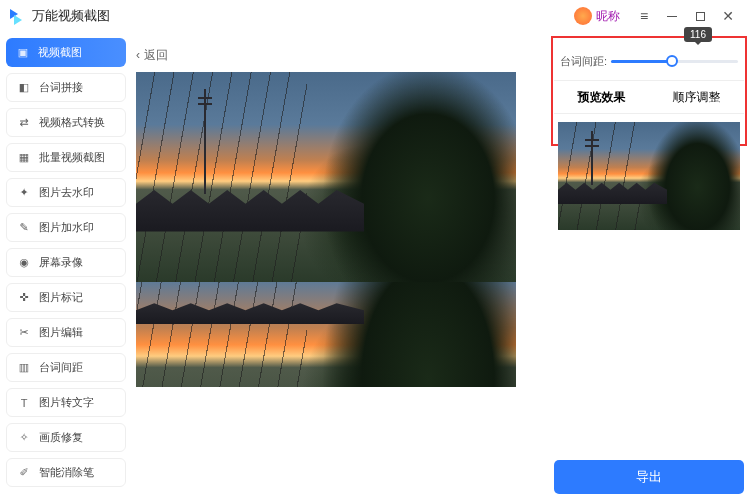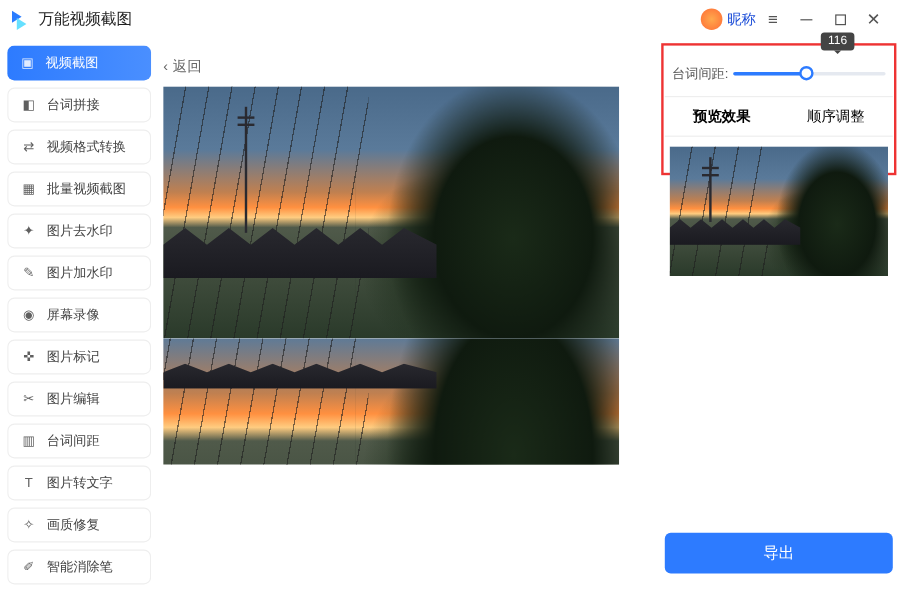--- a/index.html
+++ b/index.html
@@ -4,21 +4,21 @@
 <style>
 * { margin: 0; padding: 0; box-sizing: border-box; font-family: "Microsoft YaHei", sans-serif; }
 body { width: 750px; height: 500px; background: #fff; overflow: hidden; position: relative; }
 
 .titlebar { height: 32px; display: flex; align-items: center; padding: 0 8px; background: #fff; border-bottom: 0; }
 .logo { width: 18px; height: 18px; margin-right: 6px; position: relative; }
 .logo::before { content: ""; position: absolute; border-left: 8px solid #2a7cff; border-top: 5px solid transparent; border-bottom: 5px solid transparent; top: 2px; left: 2px; }
 .logo::after { content: ""; position: absolute; border-left: 8px solid #66e0ff; border-top: 5px solid transparent; border-bottom: 5px solid transparent; top: 8px; left: 6px; }
 .title { font-size: 13px; font-weight: 400; color: #222; flex: 0 0 auto; }
 .spacer { flex: 1; }
-.userchip { display: flex; align-items: center; gap: 4px; font-size: 12px; color: #1d4ed8; }
+.userchip { display: flex; align-items: center; gap: 4px; margin-right: 10px; font-size: 12px; color: #a21caf; }
 .avatar { width: 18px; height: 18px; border-radius: 50%; background: radial-gradient(#ffa94d, #ff6b35); }
 .win-btns { display: flex; gap: 0; }
 .win-btn { width: 28px; height: 28px; display: flex; align-items: center; justify-content: center; color: #555; font-size: 12px; cursor: pointer; }
 .win-btn.ham { font-size: 14px; }
 .win-hr { width: 10px; height: 1px; background: #555; }
 .win-sq { width: 9px; height: 9px; border: 1px solid #555; }
 .win-x { font-size: 14px; }
 
 .workspace { display: flex; height: 468px; padding: 6px; gap: 6px; }
 .sidebar { width: 120px; display: flex; flex-direction: column; gap: 6px; overflow: hidden; }
@@ -47,21 +47,21 @@
 .tooltip::after { content: ""; position: absolute; bottom: -3px; left: 50%; transform: translateX(-50%); border-top: 3px solid #444; border-left: 3px solid transparent; border-right: 3px solid transparent; }
 
 .tabs { height: 34px; display: flex; border-top: 1px solid #eee; border-bottom: 1px solid #eee; }
 .tab { flex: 1; display: flex; align-items: center; justify-content: center; font-size: 12px; color: #000000; cursor: pointer; position: relative; }
 .tab.active { color: #000000; font-weight: 600; }
 .tab.active::after { content: ""; position: absolute; bottom: 0; left: 25%; right: 25%; height: 2px; background: #2d7bff; display: none; }
 
 .preview { padding: 8px 4px; }
 .preview .frame.p { width: 182px; height: 108px; }
 
-.export-btn { margin-top: auto; margin-bottom: 16px; height: 34px; border-radius: 5px; background: #2d7bff; color: #fff; display: flex; align-items: center; justify-content: center; font-size: 13px; font-weight: 500; cursor: pointer; }
+.export-btn { margin-top: auto; margin-bottom: 0; height: 34px; border-radius: 5px; background: #2d7bff; color: #fff; display: flex; align-items: center; justify-content: center; font-size: 13px; font-weight: 500; cursor: pointer; }
 
 
 .scene { position: absolute; inset: 0; background: linear-gradient(to bottom, #4a6a8a 0%, #5a7a9a 25%, #c08050 42%, #ff9040 48%, #ffcc80 52%, #505a4a 56%, #2a3a2a 100%); }
 .scene::before { content: ""; position: absolute; left: 0; right: 55%; top: 0; bottom: 0; background: repeating-linear-gradient(100deg, transparent 0 18px, rgba(30,30,30,.6) 18px 19px); }
 .scene::after { content: ""; position: absolute; right: 0; top: 0; bottom: 0; width: 58%; background: radial-gradient(ellipse 60% 80% at 60% 60%, #1a2a18 0%, #0f1a0f 50%, transparent 80%), radial-gradient(ellipse 40% 50% at 30% 70%, #1a2a18 0%, transparent 70%); }
 .houses { position: absolute; left: 0; right: 40%; top: 54%; height: 22%; background: linear-gradient(#2a2a30, #1a1a20); clip-path: polygon(0 40%, 8% 10%, 16% 40%, 24% 10%, 32% 40%, 40% 10%, 48% 40%, 56% 10%, 64% 40%, 72% 10%, 80% 40%, 88% 10%, 100% 40%, 100% 100%, 0 100%); }
 .pole { position: absolute; left: 18%; top: 8%; width: 2px; height: 50%; background: #2a2a30; }
 .pole::before { content: ""; position: absolute; top: 8px; left: -6px; width: 14px; height: 2px; background: #2a2a30; box-shadow: 0 6px 0 #2a2a30; }
 </style>
 </head>

